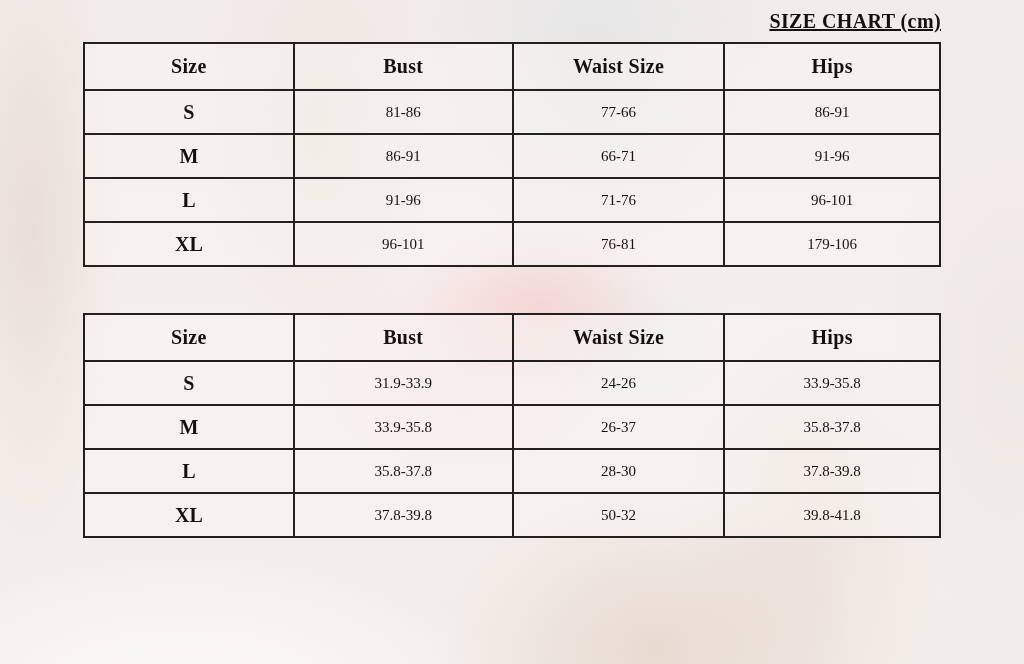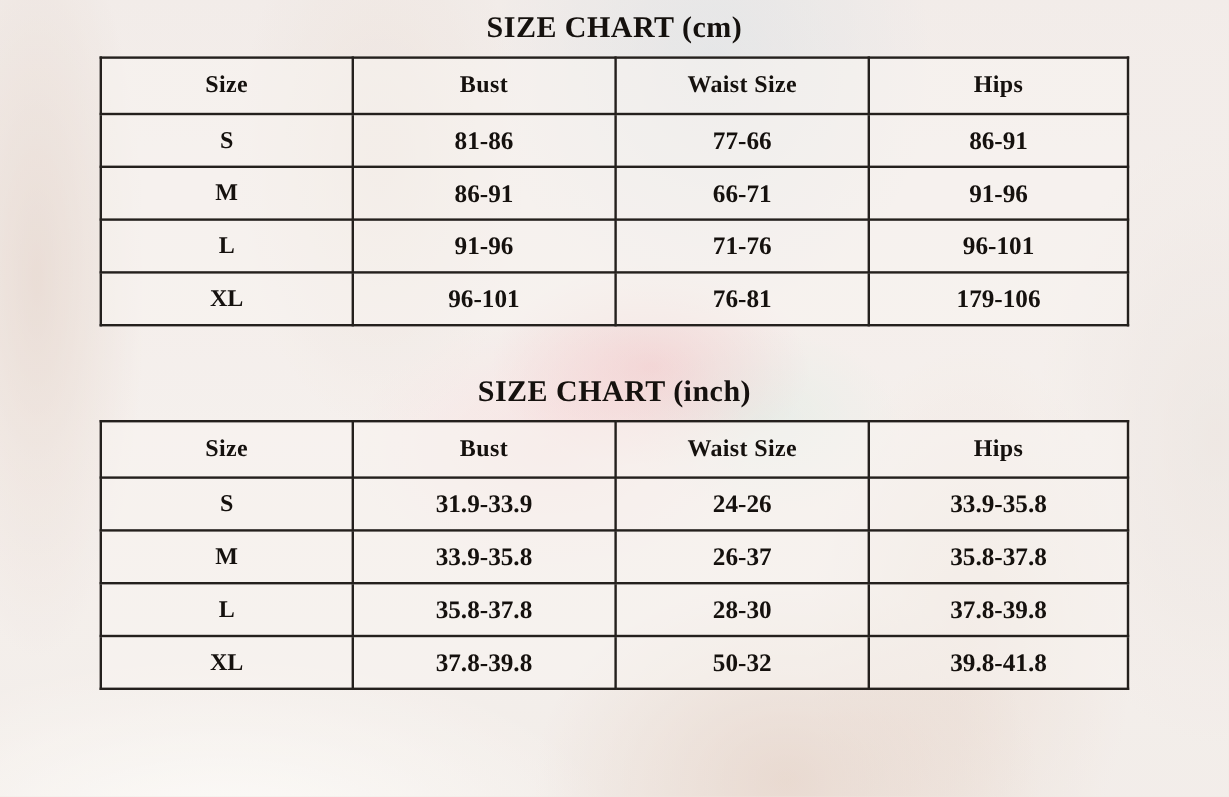--- a/index.html
+++ b/index.html
@@ -32,25 +32,26 @@
   }
   .chart-section {
     position: absolute;
     left: 83px;
     width: 858px;
   }
   .section-cm   { top: 10px; }
   .section-inch { top: 313px; }
   .chart-title {
     margin: 0 0 9px 0;
-    text-align: center;
-    font-size: 25px;
+    text-align: right;
+    font-size: 20px;
     font-weight: bold;
     letter-spacing: 0.4px;
     color: var(--text, #15110e);
+    text-decoration: underline;
   }
   table.size-table {
     width: 100%;
     border-collapse: collapse;
     table-layout: fixed;
     background: rgba(248, 244, 240, 0.55);
   }
   .size-table th, .size-table td {
     border: 2px solid var(--table-border, #24201d);
     text-align: center;
@@ -58,21 +59,21 @@
     padding: 0;
   }
   .size-table thead th {
     height: 45px;
     font-size: 20px;
     font-weight: bold;
     letter-spacing: 0.3px;
   }
   .size-table tbody tr { height: 44px; }
   .size-table tbody th { font-size: 20px; font-weight: bold; }
-  .size-table tbody td { font-size: 21px; font-weight: bold; }
+  .size-table tbody td { font-size: 15px; font-weight: normal; }
   .col-size  { width: 24.5%; }
   .col-bust  { width: 25.6%; }
   .col-waist { width: 24.7%; }
   .col-hips  { width: 25.2%; }
   .footnote {
     position: absolute;
     left: 86px;
     top: 629px;
     margin: 0;
     font-size: 12.5px;
@@ -126,21 +127,20 @@
           <th>XL</th>
           <td>96-101</td>
           <td>76-81</td>
           <td>179-106</td>
         </tr>
       </tbody>
     </table>
   </section>
 
   <section class="chart-section section-inch">
-    <h1 class="chart-title">SIZE CHART (inch)</h1>
     <table class="size-table">
       <colgroup>
         <col class="col-size">
           <col class="col-bust">
           <col class="col-waist">
           <col class="col-hips">
       </colgroup>
       <thead>
         <tr>
           <th>Size</th>

